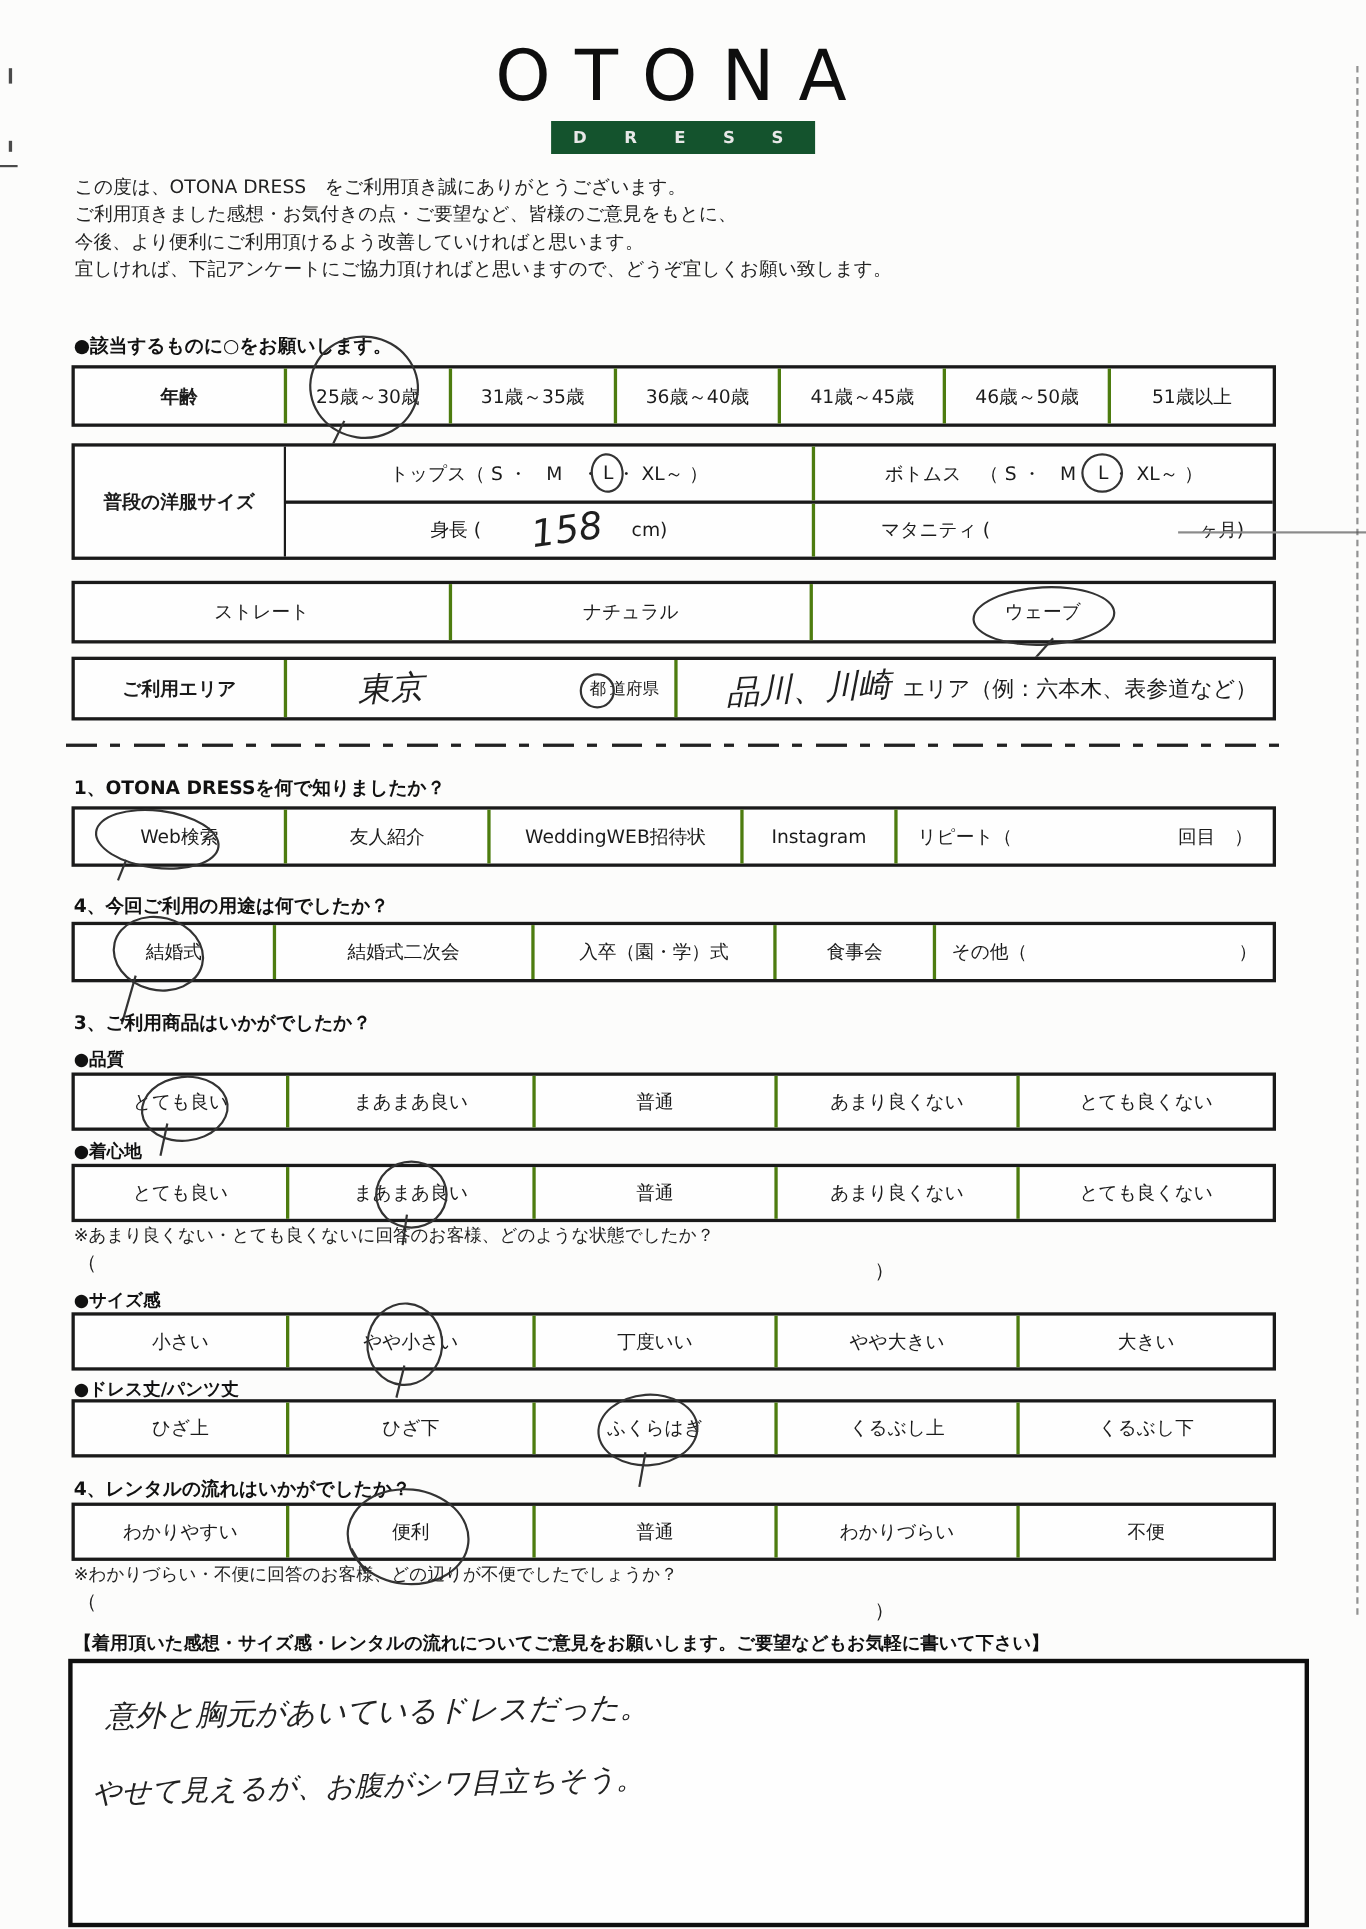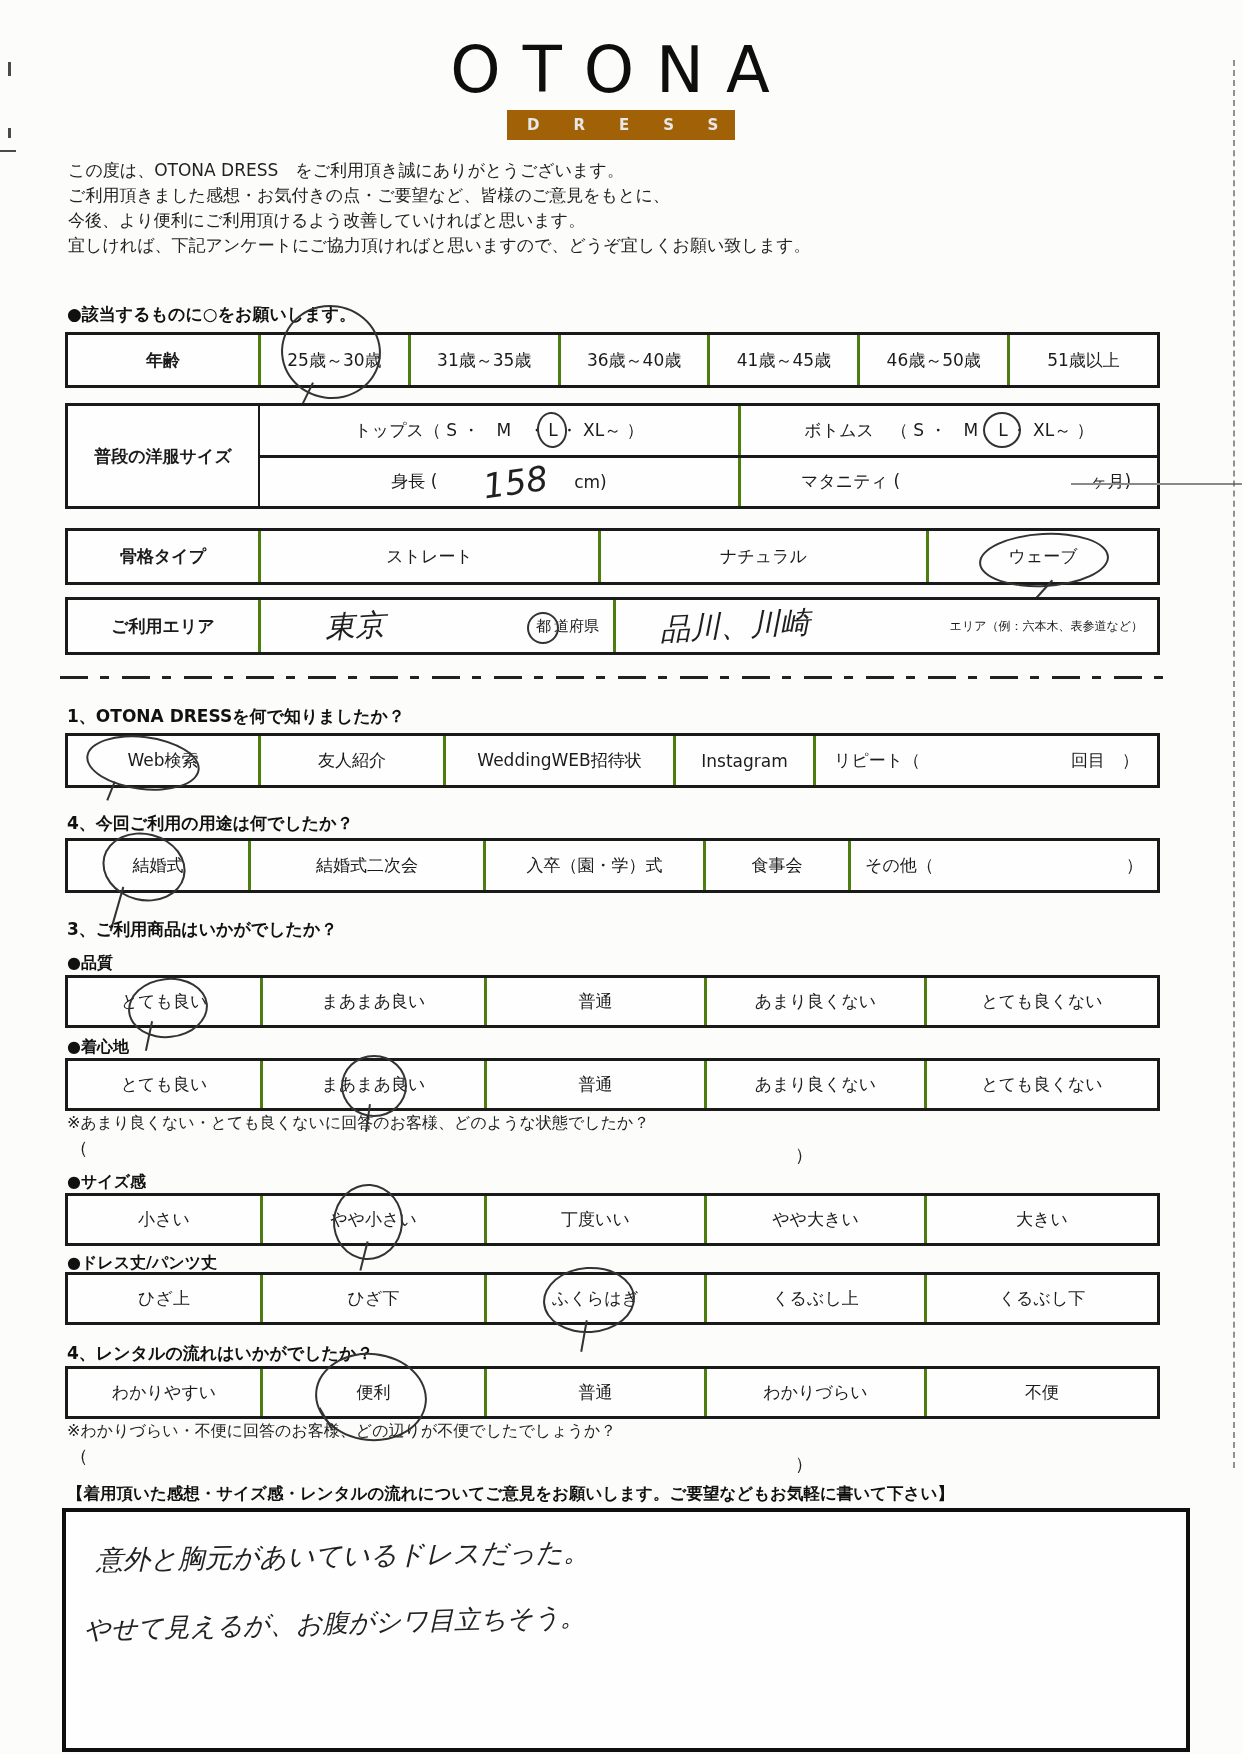--- a/index.html
+++ b/index.html
@@ -1,22 +1,22 @@
 <!DOCTYPE html>
 <html><head>
 <meta charset="utf-8">
 <style>
   html,body{margin:0;padding:0;background:#9a9a9a;}
   .page{position:relative;width:1242px;height:1754px;background:#fcfcfb;margin:0 auto;
         font-family:"DejaVu Sans","Liberation Sans",sans-serif;color:#1b1b1b;overflow:hidden;}
   
   .logo{position:absolute;left:0;top:38px;width:100%;text-align:center;}
   .logo-title{font-size:64px;letter-spacing:22px;font-weight:400;color:#0e0e0e;line-height:1;}
-  .logo-bar{margin:8px auto 0;width:208px;background:#a16207;color:#e8e8e8;font-size:15px;
-            letter-spacing:34px;padding:6px 0 6px 20px;text-align:left;font-weight:700;}
+  .logo-bar{margin:8px auto 0;width:208px;background:#14532d;color:#e8e8e8;font-size:15px;
+            letter-spacing:34px;padding:6px 12px 6px 20px;text-align:left;font-weight:700;}
   
   .intro{position:absolute;left:68px;top:158px;font-size:17px;line-height:25px;color:#222;}
   .heading{position:absolute;left:67px;font-weight:700;font-size:17px;color:#111;}
   .q-title{position:absolute;left:67px;font-weight:700;font-size:17px;color:#111;}
   .sub-label{position:absolute;left:67px;font-weight:700;font-size:16px;color:#111;}
   .note-text{position:absolute;left:67px;font-size:16px;color:#222;}
   .paren{position:absolute;font-size:18px;color:#222;}
   
   .tbl{position:absolute;left:65px;width:1095px;display:flex;box-sizing:border-box;
        border:3px solid #1a1a1a;background:#fefefe;}
@@ -107,42 +107,41 @@
         <div class="c" style="flex:1;justify-content:flex-start;">
           <span style="margin-left:60px;">マタニティ (</span>
           <span style="margin-left:190px;">ヶ月)</span>
           <span class="ext-line"></span>
         </div>
       </div>
     </div>
   </div>
 
   <div class="tbl" style="top:528px;height:57px;">
-    <div class="c label">骨格タイプ</div>
     <div class="c" style="flex:0 0 340px;">ストレート</div>
     <div class="c" style="flex:0 0 328px;">ナチュラル</div>
     <div class="c" style="flex:1;">
       <span>ウェーブ</span>
       <span class="oval" style="left:50%;margin-left:-64px;top:2px;width:126px;height:50px;transform:rotate(-3deg);"></span>
       <span class="tail" style="left:50%;bottom:-20px;height:25px;transform:rotate(42deg);"></span>
     </div>
   </div>
 
   <div class="tbl" style="top:597px;height:58px;">
     <div class="c label">ご利用エリア</div>
     <div class="c" style="flex:0 0 355px;justify-content:space-between;padding:0 14px;">
       <span class="hw area-hw" style="margin-left:50px;">東京</span>
       <span style="font-size:15px;">
         <span class="circ-wrap"><span>都</span>
           <span class="oval" style="left:-6px;top:-5px;width:28px;height:28px;"></span></span><span>道府県</span>
       </span>
     </div>
     <div class="c" style="flex:1;justify-content:flex-start;padding:0 14px;">
       <span class="hw area-hw" style="margin-left:30px;">品川、川崎</span>
-      <span style="margin-left:auto;font-size:12px;">エリア（例：六本木、表参道など）</span>
+      <span style="margin-left:auto;font-size:20px;">エリア（例：六本木、表参道など）</span>
     </div>
   </div>
 
   <div class="dash-sep"></div>
 
   <div class="q-title" style="top:705px;">1、OTONA DRESSを何で知りましたか？</div>
   <div class="tbl" style="top:733px;height:55px;">
     <div class="c" style="flex:0 0 190px;">
       <span>Web検索</span>
       <span class="oval" style="left:18px;top:0px;width:110px;height:50px;transform:rotate(7deg);"></span>

